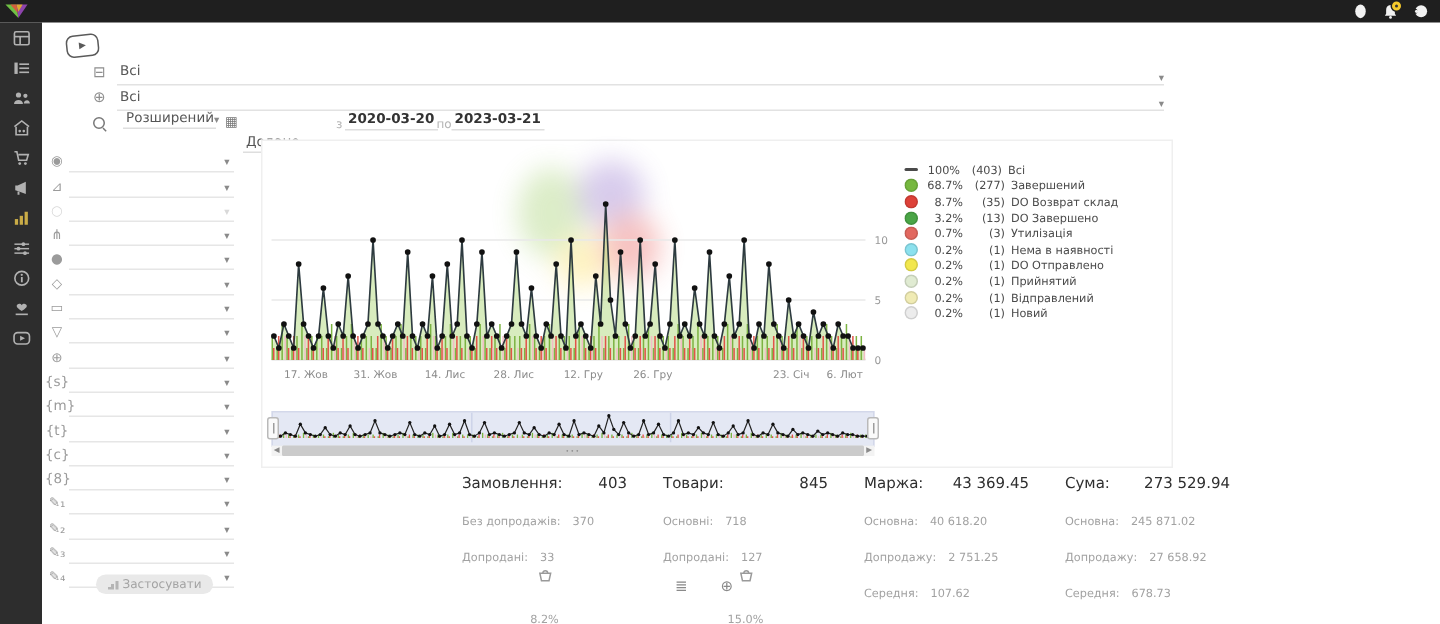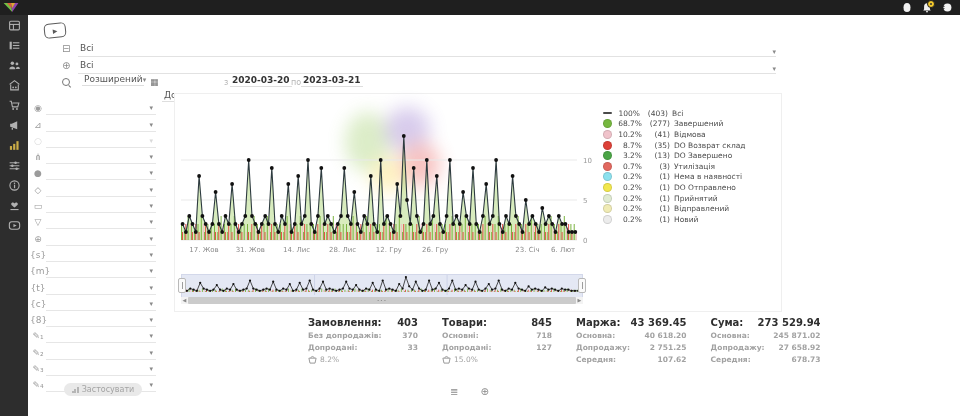--- a/index.html
+++ b/index.html
@@ -69,23 +69,23 @@
   .nav-handle{position:absolute;top:4px;width:6px;height:13px;background:#fafafa;border:1px solid #b9b9b9;border-radius:2px;z-index:3;}
   .nav-handle i{display:block;width:1px;height:7px;background:#9d9d9d;margin:2.5px auto;}
   .scrollbar{position:absolute;left:6px;top:203px;width:402px;height:7px;background:#f3f3f3;display:flex;align-items:center;}
   .sb-arrow{flex:none;width:7px;text-align:center;font-size:5px;color:#8a8a8a;line-height:7px;cursor:pointer;}
   .sb-thumb{flex:1;height:7px;background:#cbcbcb;border-radius:1px;display:flex;align-items:center;justify-content:center;cursor:grab;}
   .sb-thumb i{letter-spacing:1px;font-size:4px;color:#8f8f8f;line-height:4px;}
 
   
   .stats{position:absolute;left:308px;top:317px;display:flex;gap:24px;}
   .stat-col{min-width:110px;}
-  .stat-title{display:flex;justify-content:space-between;font-size:10px;color:#2f2f2f;font-weight:bold;gap:10px;}
-  .stat-row{display:flex;justify-content:space-between;font-size:7.5px;color:#a2a2a2;margin-top:3px;gap:8px;font-weight:bold;}
-  .stat-upsell{display:flex;align-items:center;gap:3px;font-size:7.5px;color:#a2a2a2;margin-top:2.5px;}
+  .stat-title{display:flex;justify-content:space-between;font-size:10px;color:#2f2f2f;font-weight:normal;gap:10px;}
+  .stat-row{display:flex;font-size:7.5px;color:#a2a2a2;margin-top:15px;gap:8px;}
+  .stat-upsell{display:flex;align-items:center;gap:20px;font-size:7.5px;color:#a2a2a2;margin-top:2.5px;flex-direction:column;}
 
   .footer-icons{position:absolute;left:450px;top:386px;display:flex;gap:22px;}
   .footer-icons span{font-size:10px;color:#8a8a8a;cursor:pointer;}
 </style>
 </head>
 <body>
 
 <div class="app">
 
   <header class="topbar">
@@ -768,26 +768,20 @@
           <span class="lg-cnt">(403)</span>
           <span class="lg-lbl">Всі</span>
         </div>
         <div class="lg-row">
           <span class="lg-sw " style="background:#76b83f;border:1px solid rgba(0,0,0,.12);"></span>
           <span class="lg-pct">68.7%</span>
           <span class="lg-cnt">(277)</span>
           <span class="lg-lbl">Завершений</span>
         </div>
         <div class="lg-row">
-          <span class="lg-sw " style="background:#f0c3cb;border:1px solid rgba(0,0,0,.12);"></span>
-          <span class="lg-pct">10.2%</span>
-          <span class="lg-cnt">(41)</span>
-          <span class="lg-lbl">Відмова</span>
-        </div>
-        <div class="lg-row">
           <span class="lg-sw " style="background:#dd4138;border:1px solid rgba(0,0,0,.12);"></span>
           <span class="lg-pct">8.7%</span>
           <span class="lg-cnt">(35)</span>
           <span class="lg-lbl">DO Возврат склад</span>
         </div>
         <div class="lg-row">
           <span class="lg-sw " style="background:#4aa546;border:1px solid rgba(0,0,0,.12);"></span>
           <span class="lg-pct">3.2%</span>
           <span class="lg-cnt">(13)</span>
           <span class="lg-lbl">DO Завершено</span>

